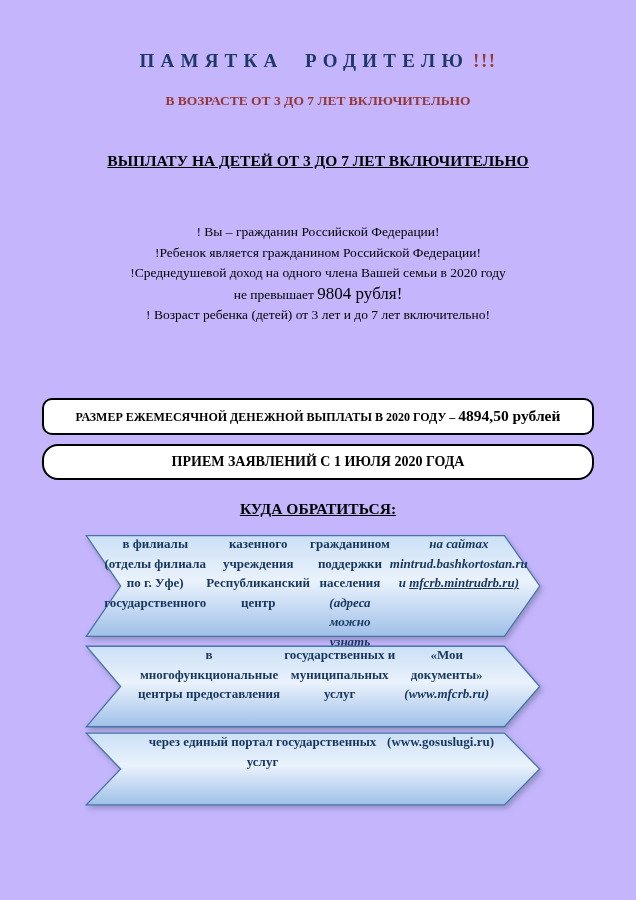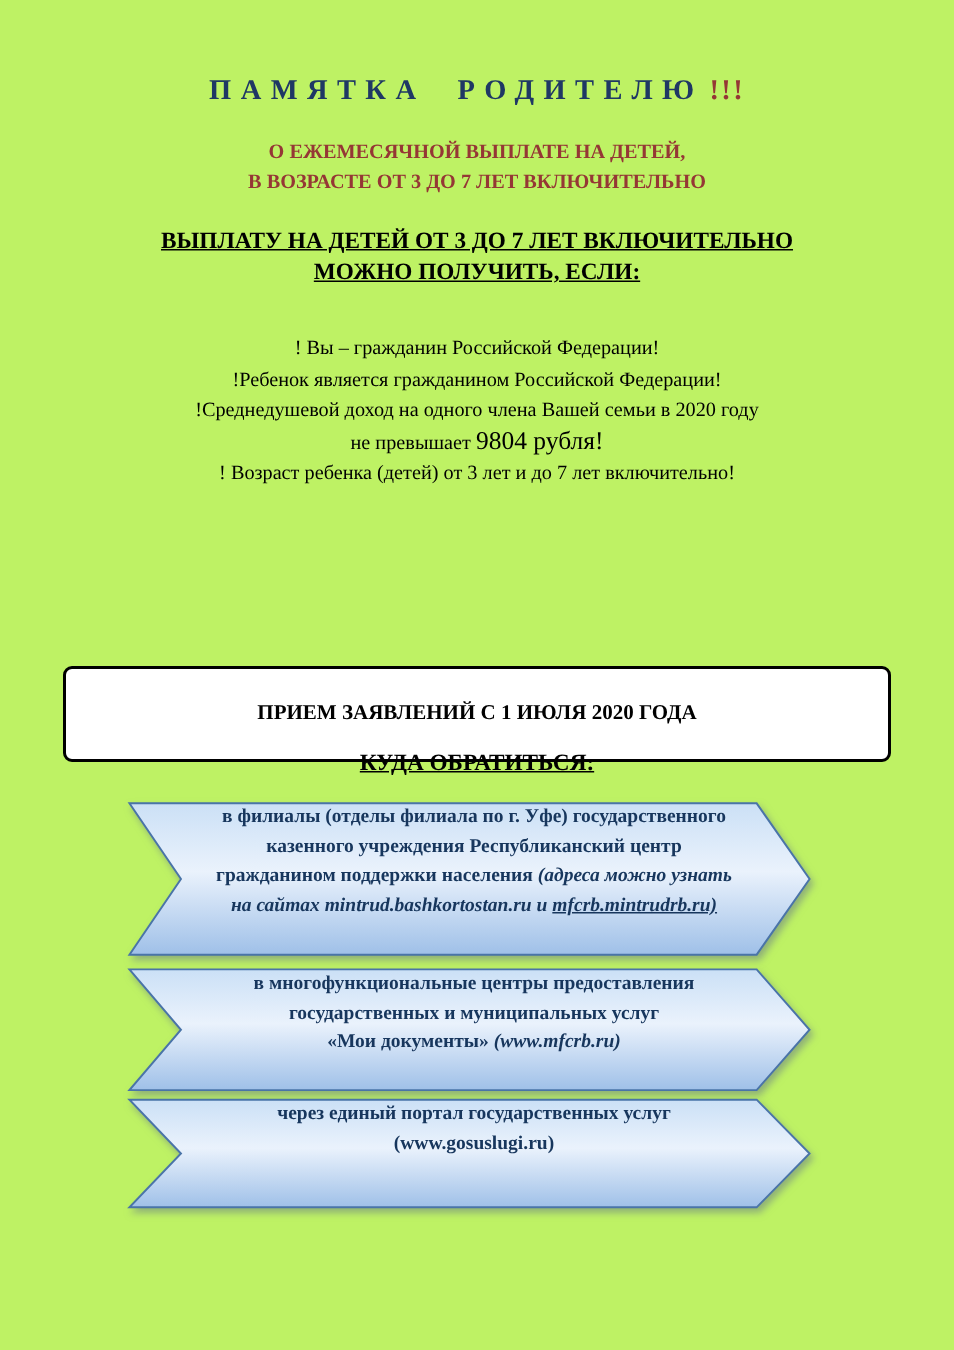--- a/index.html
+++ b/index.html
@@ -1,21 +1,21 @@
 <!DOCTYPE html>
 <html><head>
 <meta charset="utf-8">
 <style>
   * { margin: 0; padding: 0; box-sizing: border-box; }
   html, body { background: #ffffff; }
   .page {
     position: relative;
     width: 636px;
     height: 900px;
-    background: #bef264;
+    background: #c4b5fd;
     font-family: "Liberation Serif", serif;
     color: #000;
     overflow: hidden;
     margin: 0 auto;
   }
   .abs { position: absolute; left: 0; right: 0; text-align: center; }
 
   
   .title { top: 50px; font-size: 19px; font-weight: bold; color: #1F3864; }
   .title-main { letter-spacing: 0.33em; word-spacing: 0.55em; }
@@ -34,75 +34,76 @@
 
   
   .rbox {
     position: absolute; left: 42px; width: 552px;
     border: 2.5px solid #000; border-radius: 12px;
     text-align: center; font-weight: bold; background: #fff;
   }
   .box-period { top: 312px; padding: 7px 10px; font-size: 13.5px; line-height: 21px; }
   .box-amount { top: 398px; padding: 6px 8px; font-size: 12px; line-height: 20px; border-width: 2px; border-radius: 10px; }
   .box-amount .amt { font-size: 15.5px; }
-  .box-apps   { top: 444px; padding: 20px 8px; font-size: 14px; line-height: 20px; border-width: 2px; border-radius: 6px; }
+  .box-apps   { top: 444px; padding: 6px 8px; font-size: 14px; line-height: 20px; border-width: 2px; border-radius: 16px; }
 
   
   .where-heading { top: 500px; font-size: 15.5px; font-weight: bold; }
   .where-heading .hline { text-decoration: underline; }
 
   .chevron { position: absolute; left: 84px; width: 458px; }
   .chev1 { top: 534px; height: 104px; }
   .chev2 { top: 645px; height: 83px; }
   .chev3 { top: 732px; height: 74px; }
   .chev-bg {
     position: absolute; inset: 0; width: 100%; height: 100%;
     filter: drop-shadow(2px 3px 2.5px rgba(95,110,140,0.5));
   }
   .chev-text {
     position: absolute; inset: 0;
-    display: flex; flex-direction: column; justify-content: flex-start;
+    display: flex; flex-direction: row; justify-content: center;
     padding: 0 48px 0 54px;
     text-align: center;
     font-size: 13px; font-weight: bold; line-height: 19.5px;
     color: #17365D;
   }
   .it { font-style: italic; }
   .u  { text-decoration: underline; }
 </style>
 </head>
 <body>
 
 <div class="page">
 
   <div class="title abs">
     <span class="title-main">ПАМЯТКА РОДИТЕЛЮ</span><span class="title-exclaim">!!!</span>
   </div>
 
   <div class="subtitle abs">
-    <div>О ЕЖЕМЕСЯЧНОЙ ВЫПЛАТЕ НА ДЕТЕЙ,</div>
     <div>В ВОЗРАСТЕ ОТ 3 ДО 7 ЛЕТ ВКЛЮЧИТЕЛЬНО</div>
   </div>
 
   <div class="main-heading abs">
     <div><span class="hline">ВЫПЛАТУ НА ДЕТЕЙ ОТ 3 ДО 7 ЛЕТ ВКЛЮЧИТЕЛЬНО</span></div>
-    <div><span class="hline">МОЖНО ПОЛУЧИТЬ, ЕСЛИ:</span></div>
   </div>
 
   <div class="conditions abs">
     <div>! Вы – гражданин Российской Федерации!</div>
     <div>!Ребенок является гражданином Российской Федерации!</div>
     <div>!Среднедушевой доход на одного члена Вашей семьи в 2020 году</div>
     <div>
       <span>не превышает </span><span class="amount-big">9804 рубля!</span>
     </div>
     <div>! Возраст ребенка (детей) от  3 лет и до 7 лет включительно!</div>
   </div>
 
 
+  <div class="rbox box-amount">
+    <span>РАЗМЕР ЕЖЕМЕСЯЧНОЙ ДЕНЕЖНОЙ ВЫПЛАТЫ В 2020 ГОДУ –  </span><span class="amt">4894,50 рублей</span>
+  </div>
 
   <div class="rbox box-apps">
     <span>ПРИЕМ ЗАЯВЛЕНИЙ С 1 ИЮЛЯ 2020 ГОДА</span>
   </div>
 
   <div class="where-heading abs">
     <span class="hline">КУДА ОБРАТИТЬСЯ:</span>
   </div>
 
   <div class="chevron chev1">

